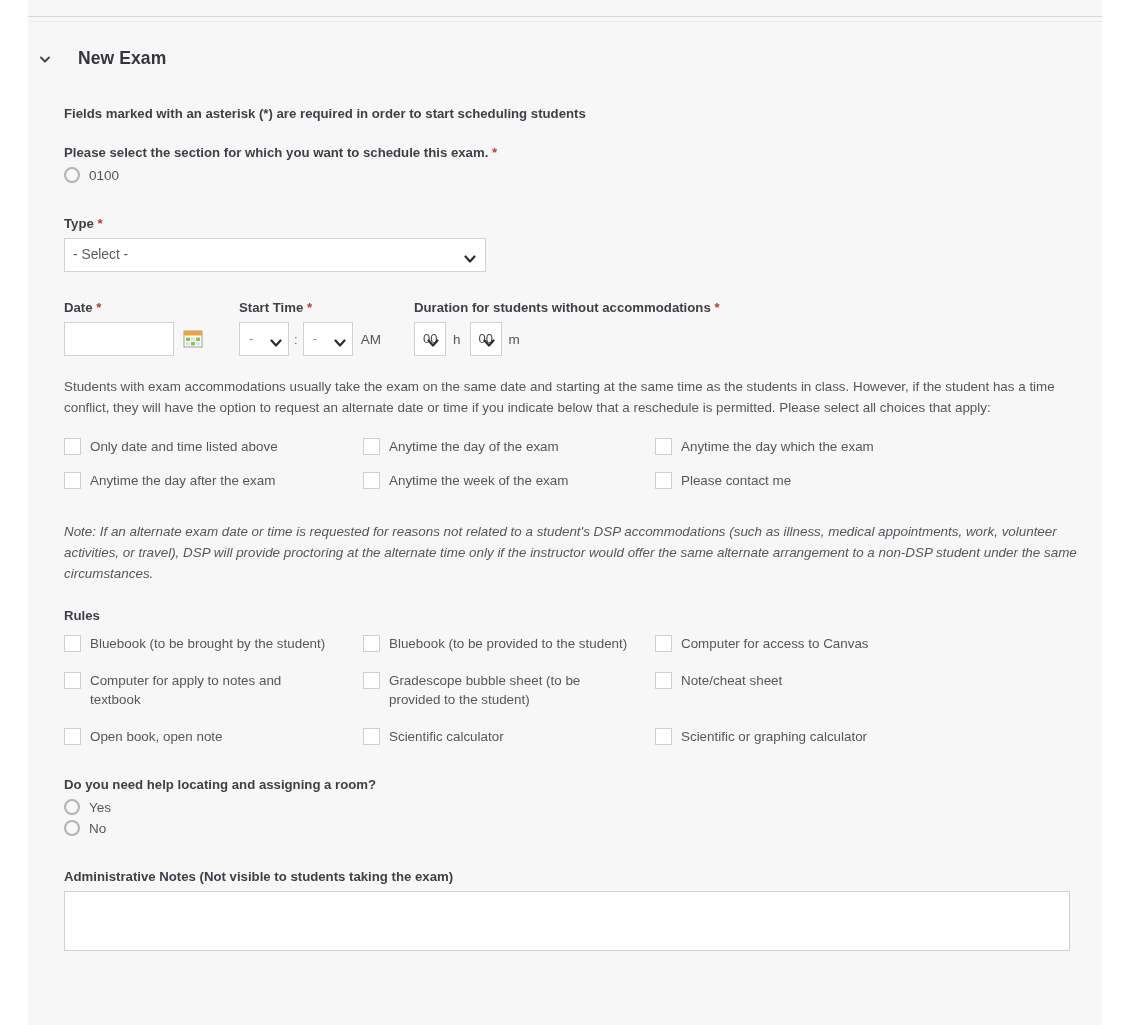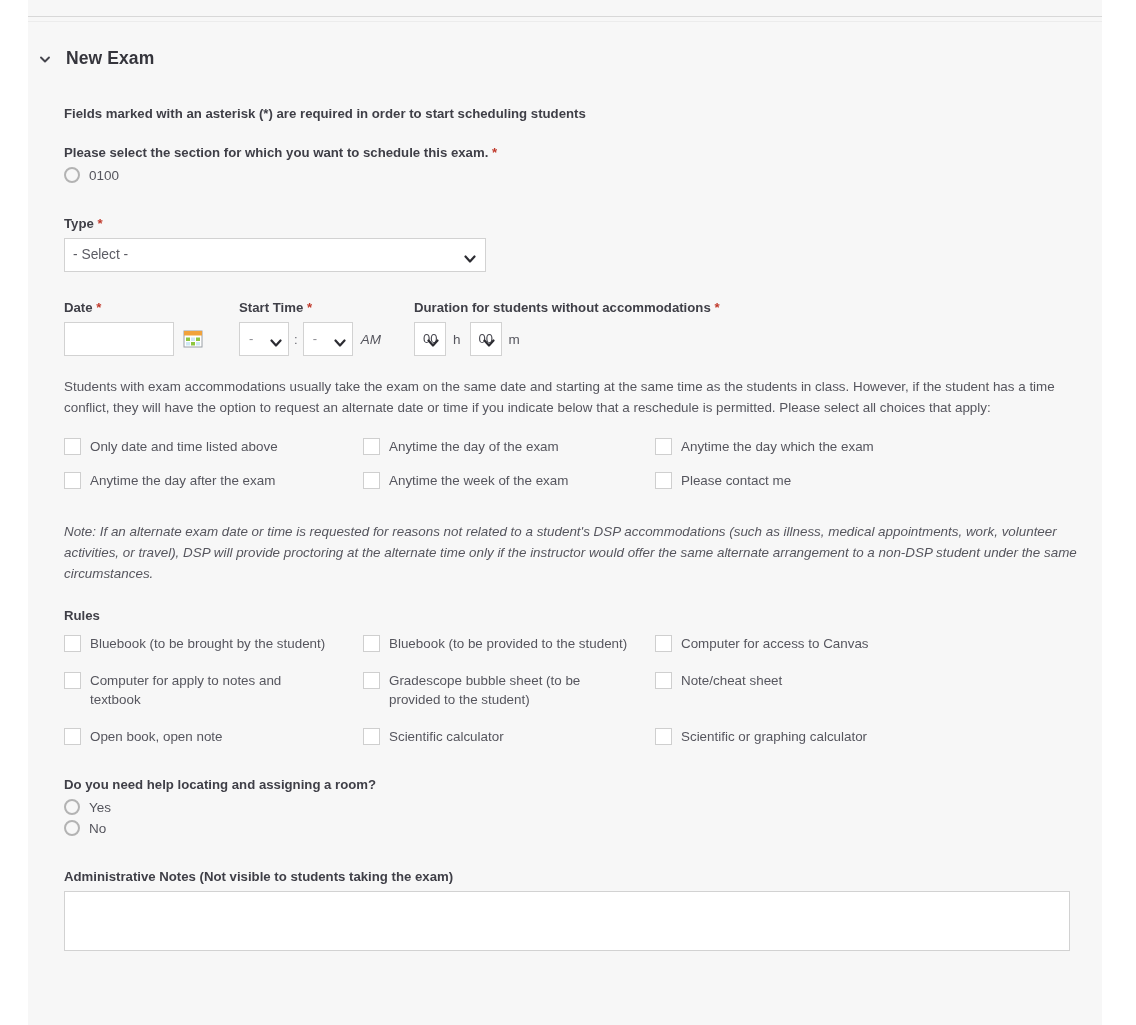--- a/index.html
+++ b/index.html
@@ -57,21 +57,21 @@
     background: #ececec;
   }
 
   
   .section-header {
     position: absolute;
     left: 28px;
     top: 48px;
     display: flex;
     align-items: center;
-    gap: 14px;
+    gap: 26px;
     padding-left: 10px;
   }
   .chevron {
     width: 14px;
     height: 14px;
     display: block;
     color: #45454d;
   }
   .chevron svg { display: block; }
   .section-title {
@@ -175,21 +175,21 @@
     border: 1px solid #d2d2d2;
     box-sizing: border-box;
   }
   .cal-icon { width: 20px; height: 20px; display:block; }
 
   .time-line { display: flex; align-items: center; }
   .sel-sm { width: 50px; }
   .sel-sm .txt { left: 9px; font-size: 13px; color:#8b8b92; }
   .sel-sm .cv { right: 6px; }
   .colon { margin: 0 5px; font-size: 13px; color: #6b6b73; }
-  .ampm { margin-left: 8px; font-size: 13.5px; color: #55555d; font-style: italic; }
+  .ampm { margin-left: 8px; font-size: 13.5px; color: #55555d; }
 
   .sel-dur { width: 32px; }
   .sel-dur .txt {
     left: 8px; font-size: 13px; color:#4a4a52;
     width: 22px;
   }
   .sel-dur .cv { right: 6px; }
   .unit { margin: 0 9px 0 7px; font-size: 13.5px; color: #55555d; }
 
   

